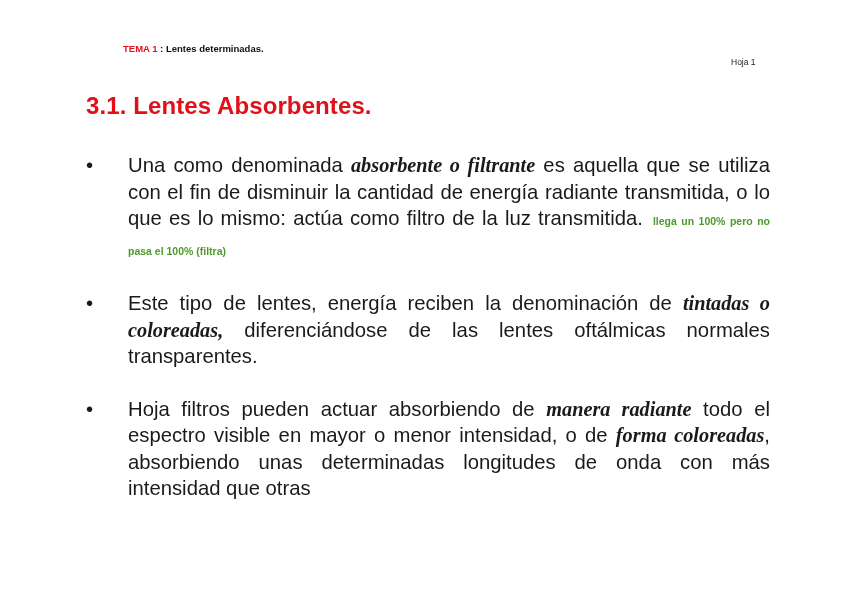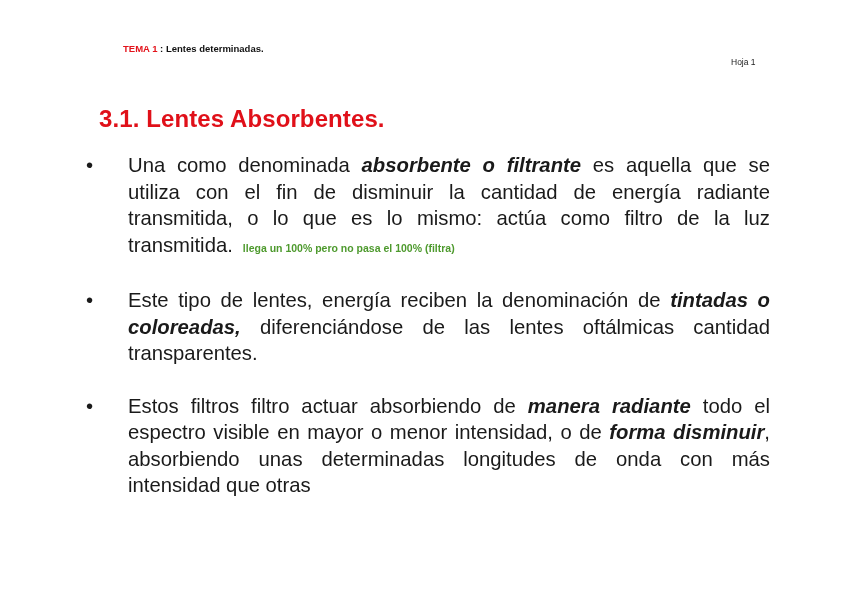--- a/index.html
+++ b/index.html
@@ -35,21 +35,21 @@
     font-size: 8.5px;
     color: #222;
   }
   .title {
     position: absolute;
     left: 86px;
     top: 92px;
     font-size: 24px;
     font-weight: bold;
     color: #e01019;
-    margin: 13px;
+    margin: 0;
     letter-spacing: 0.1px;
   }
   .bullets {
     position: absolute;
     left: 86px;
     top: 152px;
     width: 684px;
     margin: 0;
     padding: 0;
     list-style: none;
@@ -62,21 +62,21 @@
     text-align: justify;
     text-align-last: left;
   }
   .bullet-item + .bullet-item { margin-top: 26px; }
   .bullet-item .dot {
     position: absolute;
     left: 0;
     top: 0;
     width: 12px;
   }
-  .bi { font-weight: bold; font-style: italic; }
+  .bi { font-weight: bold; font-style: italic; font-family: Liberation Serif, serif; }
   .note {
     color: #4e9a2e;
     font-weight: bold;
     font-size: 10.5px;
     margin-left: 10px;
     letter-spacing: 0;
   }
 </style>
 </head>
 <body>
@@ -87,18 +87,18 @@
 
 <div class="page-num">Hoja 1</div>
 
 <h1 class="title">3.1. Lentes Absorbentes.</h1>
 
 <ul class="bullets">
   <li class="bullet-item">
     <span class="dot">•</span><span>Una como denominada </span><span class="bi">absorbente o filtrante</span><span> es aquella que se utiliza con el fin de disminuir la cantidad de energía radiante transmitida, o lo que es lo mismo: actúa como filtro de la luz transmitida.</span><span class="note">llega un 100% pero no pasa el 100% (filtra)</span>
   </li>
   <li class="bullet-item">
-    <span class="dot">•</span><span>Este tipo de lentes, energía reciben la denominación de </span><span class="bi">tintadas o coloreadas,</span><span> diferenciándose de las lentes oftálmicas cantidad transparentes.</span>
+    <span class="dot">•</span><span>Este tipo de lentes, energía reciben la denominación de </span><span class="bi">tintadas o coloreadas,</span><span> diferenciándose de las lentes oftálmicas normales transparentes.</span>
   </li>
   <li class="bullet-item">
-    <span class="dot">•</span><span>Estos filtros filtro actuar absorbiendo de </span><span class="bi">manera radiante</span><span> todo el espectro visible en mayor o menor intensidad, o de </span><span class="bi">forma disminuir</span><span>, absorbiendo unas determinadas longitudes de onda con más intensidad que otras</span>
+    <span class="dot">•</span><span>Hoja filtros pueden actuar absorbiendo de </span><span class="bi">manera radiante</span><span> todo el espectro visible en mayor o menor intensidad, o de </span><span class="bi">forma coloreadas</span><span>, absorbiendo unas determinadas longitudes de onda con más intensidad que otras</span>
   </li>
 </ul>
 
 </body></html>

